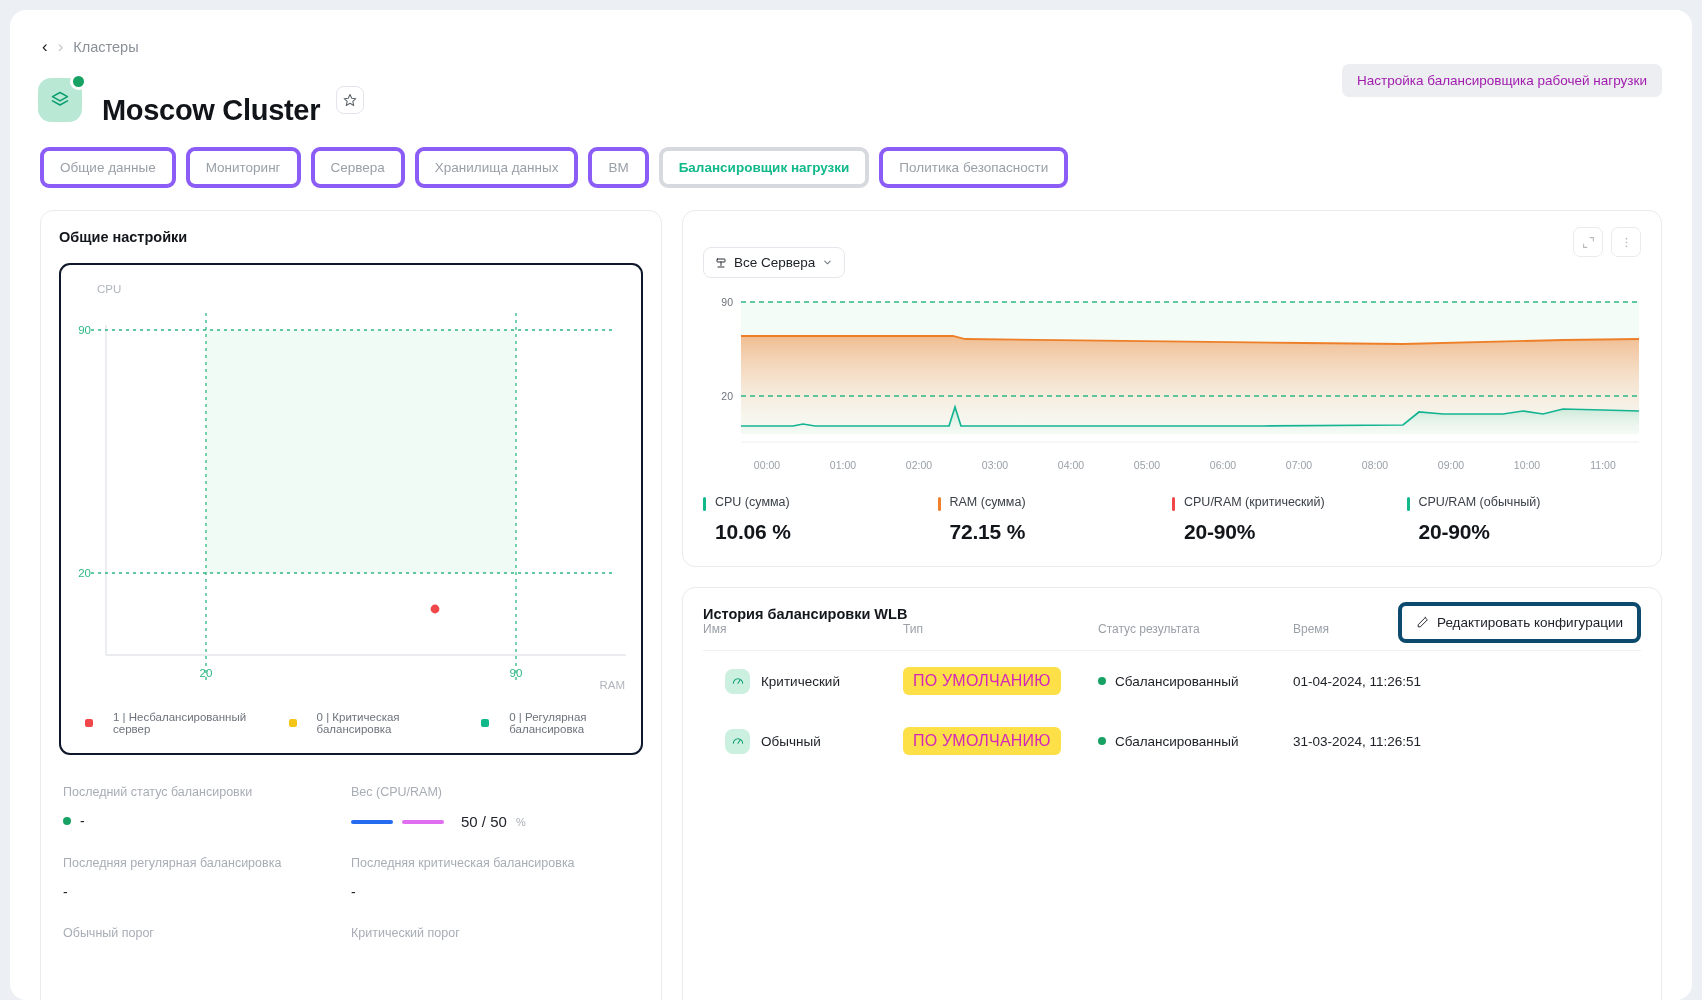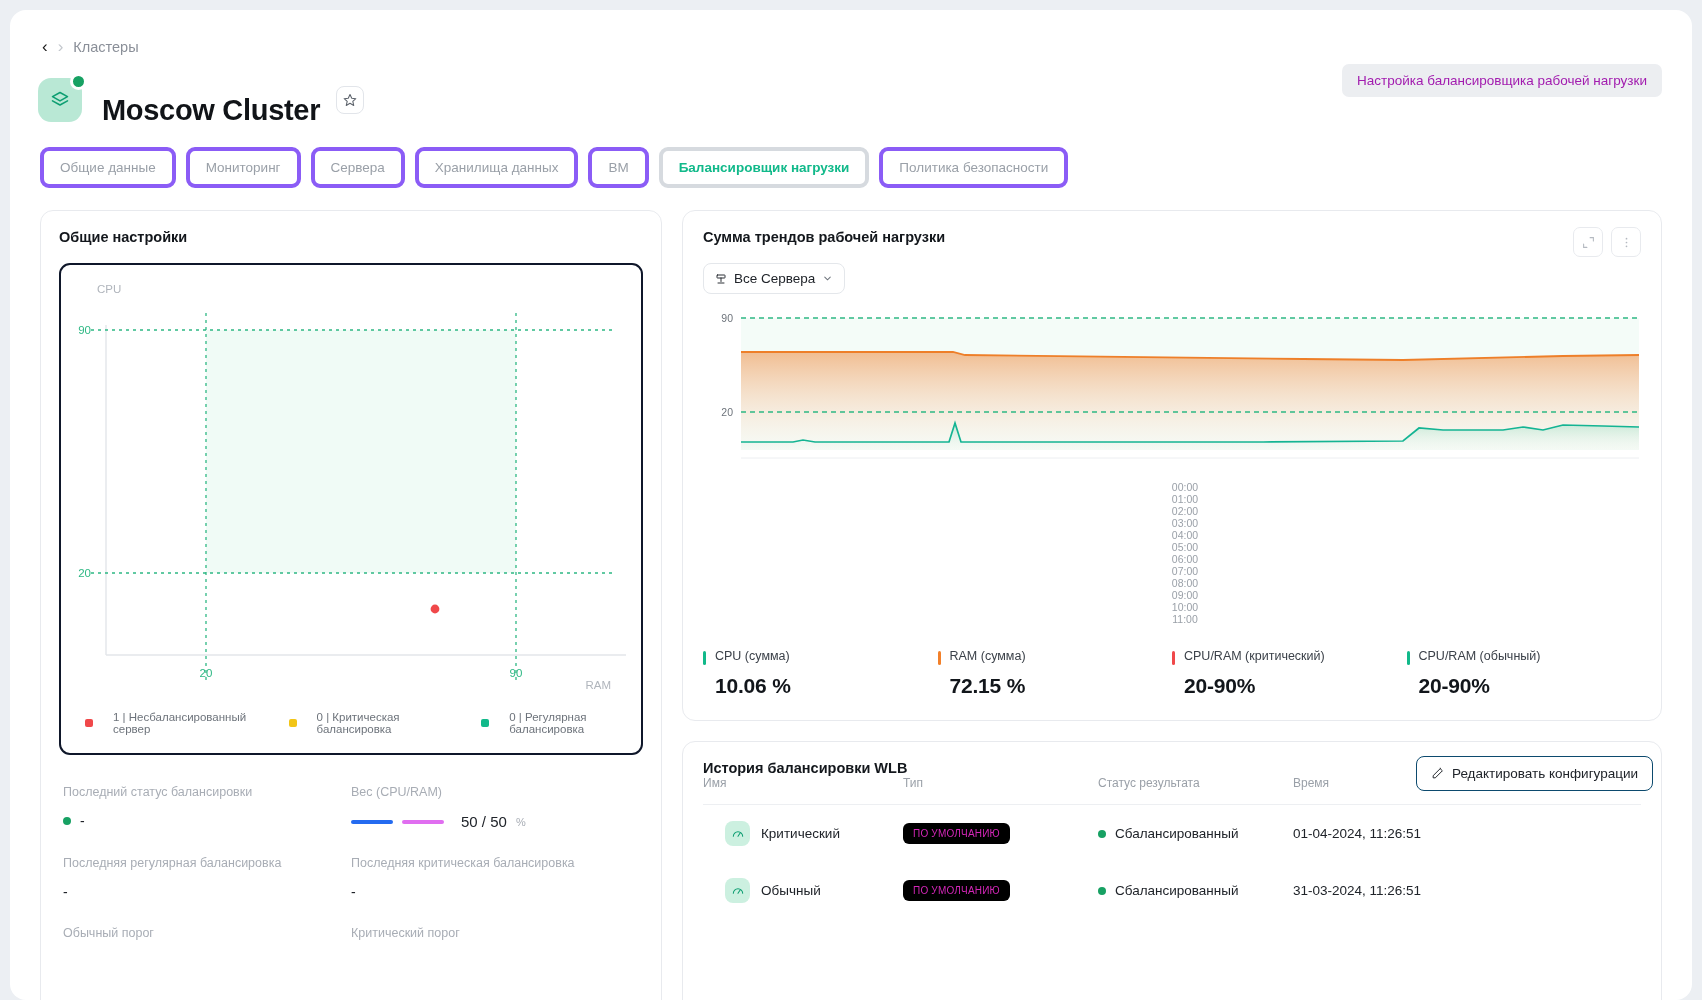--- a/index.html
+++ b/index.html
@@ -60,21 +60,21 @@
   .cols { display: flex; gap: 20px; padding: 22px 30px 0 30px; }
   .card {
     background: #fff; border: 1px solid #e8eaee; border-radius: 13px;
   }
   .card-title { font-size: 14.5px; font-weight: 700; color: #13171c; }
 
   
   .left-card { width: 622px; height: 820px; padding: 18px 18px 0 18px; position: relative; overflow: hidden; }
   .plot-box { margin-top: 18px; border: 2px solid #0f172a; border-radius: 11px; height: 492px; position: relative; }
   .plot-label-cpu { position: absolute; left: 36px; top: 18px; font-size: 11.5px; color: #b0b5bc; }
-  .plot-label-ram { position: absolute; right: 30px; bottom: 62px; font-size: 11.5px; color: #b0b5bc; }
+  .plot-label-ram { position: absolute; right: 16px; bottom: 62px; font-size: 11.5px; color: #b0b5bc; }
   .legend-row { position: absolute; left: 24px; bottom: 18px; display: flex; gap: 28px; }
   .legend-item { display: flex; align-items: center; gap: 20px; font-size: 11.5px; color: #6d737b; }
   .lg-sq { width: 8px; height: 8px; border-radius: 2px; flex: none; }
 
   .fields { padding: 30px 4px 0 4px; }
   .frow { display: flex; margin-bottom: 26px; }
   .fcell { width: 50%; }
   .flabel { font-size: 12.5px; color: #a8adb5; margin-bottom: 14px; }
   .fval { font-size: 14px; color: #20242a; display: flex; align-items: center; gap: 9px; }
   .dot-sm { width: 8px; height: 8px; border-radius: 50%; background: #17a163; flex: none; }
@@ -89,51 +89,51 @@
     width: 30px; height: 30px; border: 1px solid #e8eaee; border-radius: 7px;
     background: #fff; display: flex; align-items: center; justify-content: center; cursor: pointer;
   }
   .card-actions { position: absolute; right: 20px; top: 16px; display: flex; gap: 8px; }
   .server-select {
     margin-top: 18px; display: inline-flex; align-items: center; gap: 7px;
     border: 1px solid #e4e7eb; border-radius: 8px; padding: 7px 11px;
     font-size: 13.5px; color: #20242a; background: #fff; cursor: pointer;
   }
   .chartwrap { margin-top: 16px; position: relative; height: 165px; }
-  .xaxis { display: flex; margin-top: 6px; padding-left: 26px; flex-direction: column; }
+  .xaxis { display: flex; padding-left: 26px; }
   .xtick { flex: 1; font-size: 10.5px; color: #9aa0a8; text-align: center; }
 
   .kpis { display: flex; margin-top: 24px; }
   .kpi { flex: 1; padding-left: 12px; position: relative; }
   .kpi-bar { position: absolute; left: 0; top: 2px; width: 3px; height: 14px; border-radius: 2px; }
   .kpi-label { font-size: 12.5px; color: #3b4149; }
   .kpi-value { font-size: 21px; font-weight: 700; color: #12161b; margin-top: 11px; letter-spacing: -0.2px; }
 
   
   .hist-card { padding: 18px 20px 20px 20px; flex: 1; position: relative; }
   .edit-btn {
-    position: absolute; right: 8px; top: 14px;
+    position: absolute; right: 20px; top: 14px;
     display: inline-flex; align-items: center; gap: 8px;
-    border: 1px solid #0c4a6e; border-radius: 8px; padding: 9px 14px;
+    border: 4px solid #0c4a6e; border-radius: 8px; padding: 9px 14px;
     font-size: 13.5px; color: #20242a; background: #fff; cursor: pointer;
   }
   table { width: 100%; border-collapse: collapse; }
   th {
     text-align: left; font-size: 12px; font-weight: 400; color: #9aa0a8;
     padding: 0 0 14px 0; border-bottom: 1px solid #edeff2;
   }
   td { padding: 16px 0; font-size: 13.5px; color: #20242a; vertical-align: middle; }
   .namecell { display: flex; align-items: center; gap: 11px; padding-left: 22px; }
   .gauge-tile {
     width: 25px; height: 25px; border-radius: 8px; background: #ccf0e0;
     display: flex; align-items: center; justify-content: center; flex: none;
   }
   .badge {
-    display: inline-block; background: #000000; color: #d426b8;
-    font-size: 10px; padding: 5px 10px; border-radius: 6px; letter-spacing: 0.2px;
+    display: inline-block; background: #fde047; color: #d426b8;
+    font-size: 16px; padding: 5px 10px; border-radius: 6px; letter-spacing: 0.2px;
   }
   .statuscell { display: flex; align-items: center; gap: 9px; }
 </style>
 </head>
 <body>
 
 <div class="app">
 
   <div class="breadcrumb">
     <span class="bc-arrow">‹</span>
@@ -244,21 +244,20 @@
           <div class="fcell">
             <div class="flabel">Критический порог</div>
           </div>
         </div>
       </div>
     </div>
 
     <div class="right-col">
 
       <div class="card trends-card">
-        <div class="card-title">Сумма трендов рабочей нагрузки</div>
         <div class="card-actions">
           <div class="icon-btn">
             <svg width="13" height="13" viewBox="0 0 24 24" fill="none" stroke="#b4b9c0" stroke-width="2" stroke-linecap="round">
               <polyline points="15 3 21 3 21 9"></polyline>
                 <polyline points="9 21 3 21 3 15"></polyline>
             </svg>
           </div>
           <div class="icon-btn">
             <svg width="13" height="13" viewBox="0 0 24 24" fill="#b4b9c0">
               <circle cx="12" cy="5" r="1.6"></circle>

